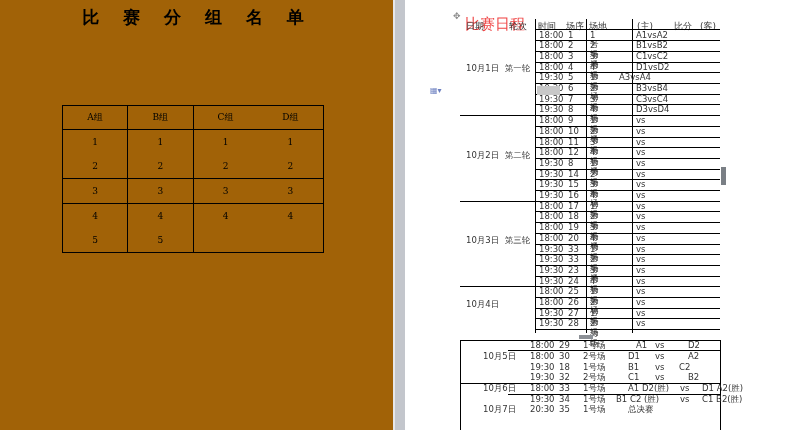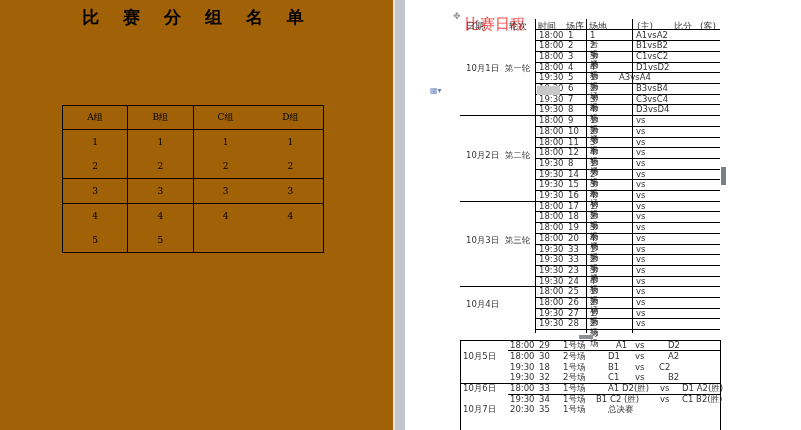--- a/index.html
+++ b/index.html
@@ -26,21 +26,21 @@
   .hdr-txt{position:absolute;font-size:9px;color:#333;top:20px;}
   .vline{position:absolute;background:#000;width:1px;}
   .hline{position:absolute;background:#000;height:1px;}
   .row{position:absolute;left:537px;height:9.6px;line-height:9.6px;font-size:8.5px;color:#333;}
   .row span{position:absolute;top:0;}
   .time-hl{position:absolute;background:#c8c8c8;}
   .day-label{position:absolute;font-size:8.5px;color:#333;}
   .resize-handle{position:absolute;left:721px;top:167px;width:5px;height:18px;background:#7a7f85;}
   .add-handle{position:absolute;left:579px;top:335px;width:14px;height:4px;background:#8c9096;}
 
-  .lrow{position:absolute;height:9.6px;line-height:9.6px;font-size:8.5px;color:#333;}
+  .lrow{position:absolute;height:9.6px;line-height:9.6px;font-size:8.5px;color:#333;margin-left:20px;}
 </style>
 </head>
 <body>
 
 <div class="page-left">
   <div class="doc-title">比 赛 分 组 名 单</div>
 
   <table class="groups">
     <tbody>
         <tr>

